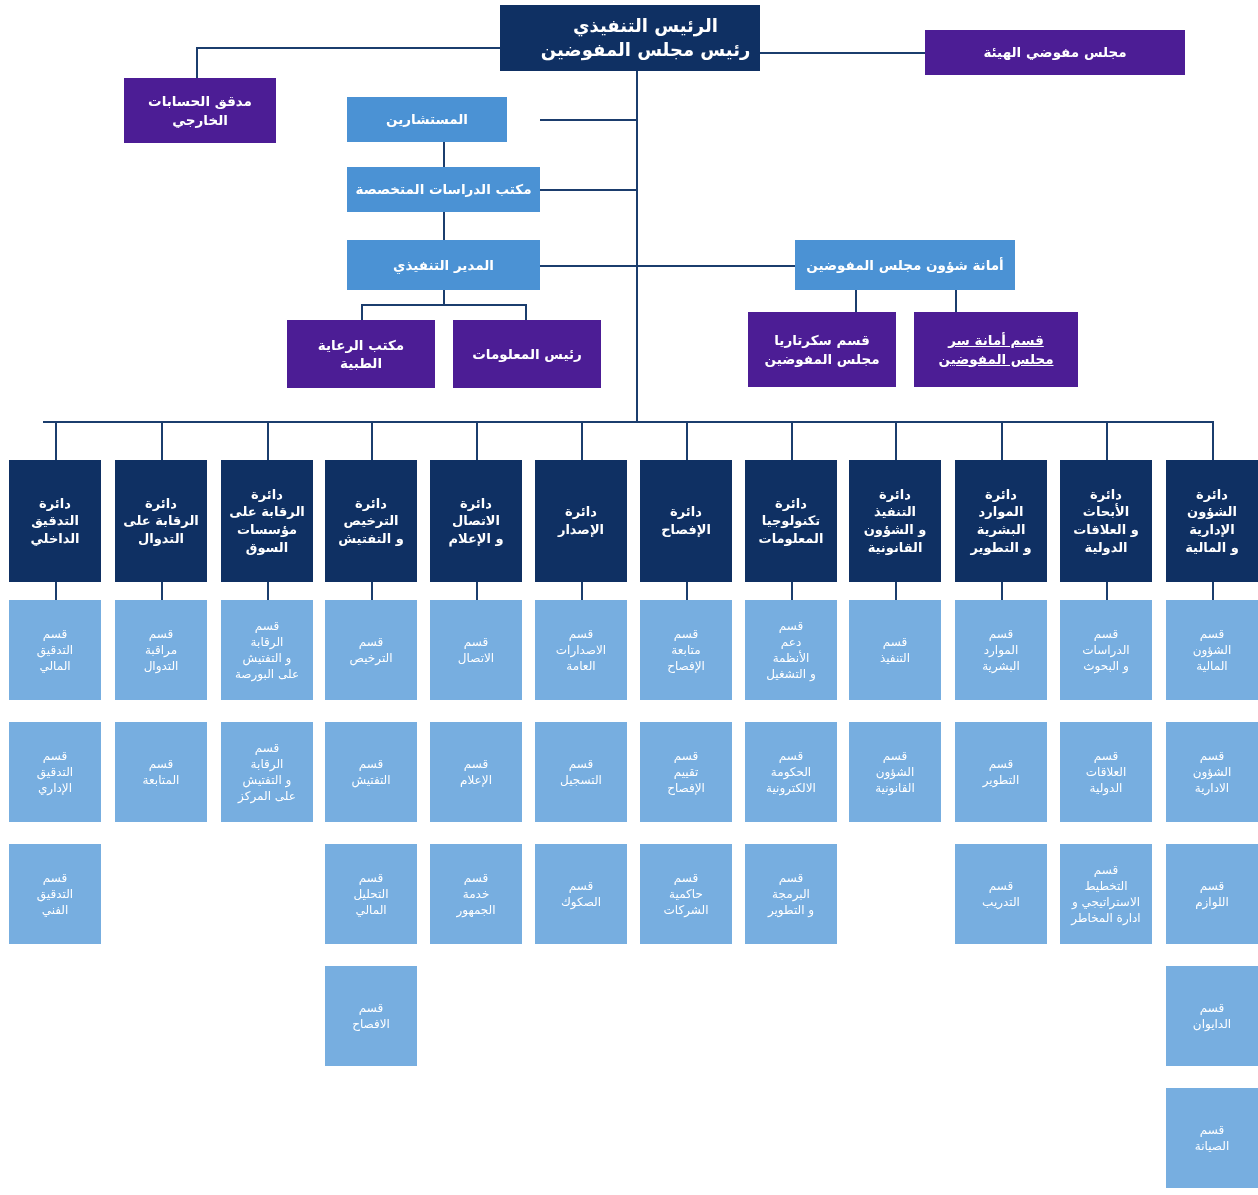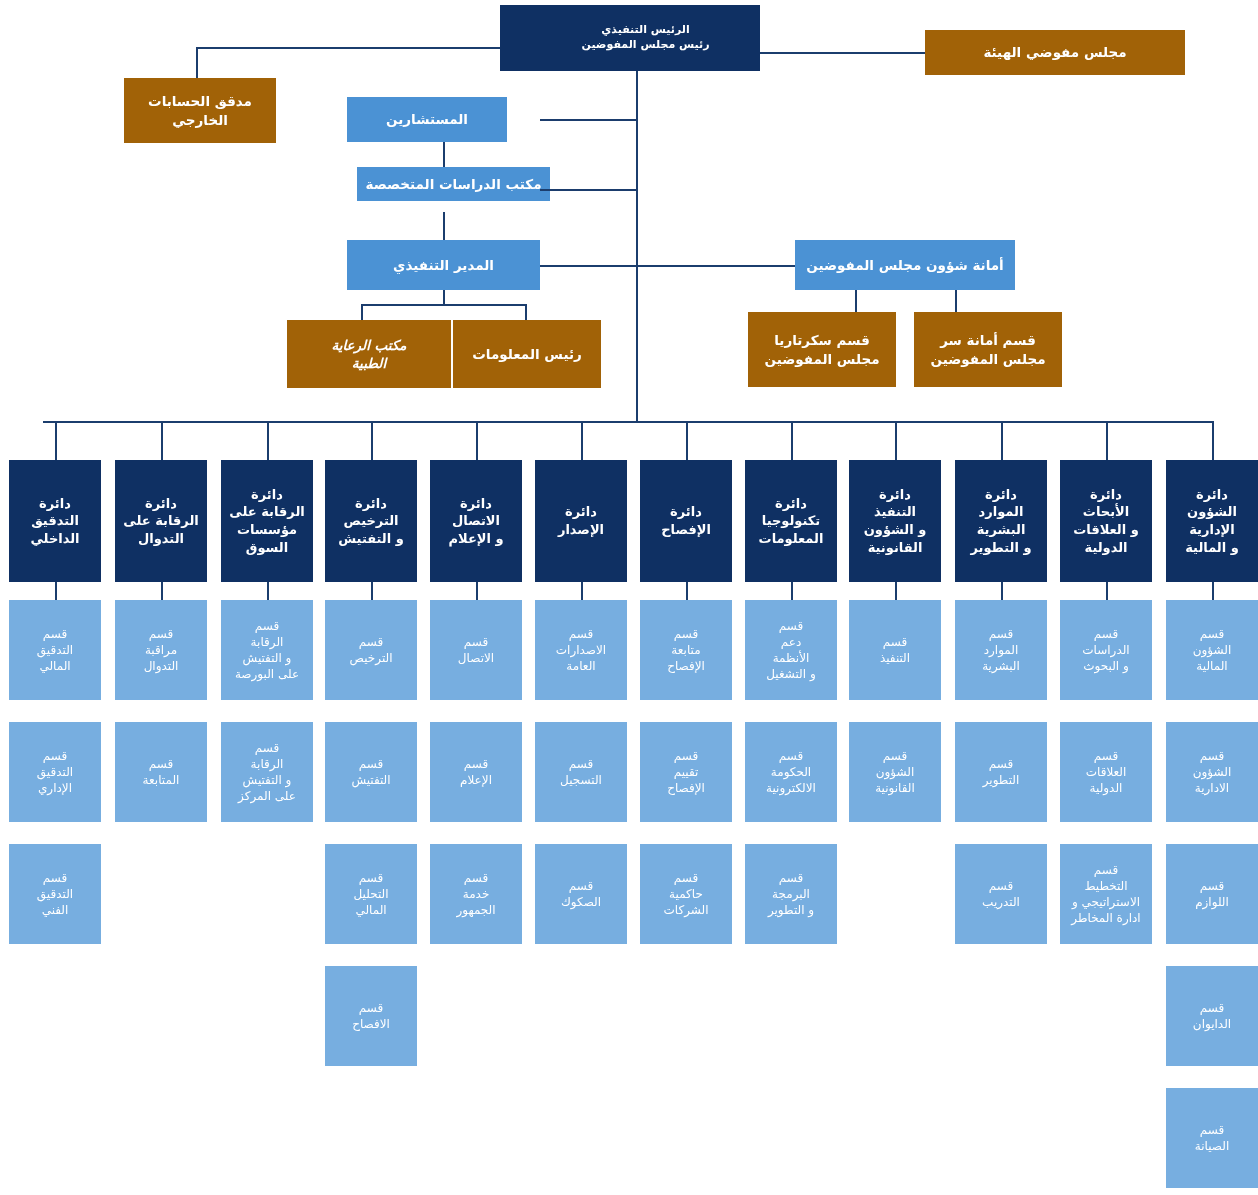--- a/index.html
+++ b/index.html
@@ -9,24 +9,24 @@
     width:1258px;height:1195px;position:relative;overflow:hidden;
   }
   #chart{position:absolute;left:0;top:0;width:1258px;height:1195px;}
   .node{
     position:absolute;display:flex;align-items:center;justify-content:center;
     text-align:center;color:#ffffff;font-weight:bold;line-height:1.35;
     box-sizing:border-box;padding:4px 5px;direction:rtl;
     white-space:pre-line;
   }
   .navy{background:#0f3063;}
-  .gold{background:#a16207;}
+  .gold{background:#4c1d95;}
   .blue{background:#4b92d4;}
   .light{background:#77aee0;font-weight:normal;}
-  .lvl-ceo{font-size:11px;padding-left:36px;}
+  .lvl-ceo{font-size:18px;padding-left:36px;}
   .lvl-staff{font-size:13.5px;}
   .lvl-gold{font-size:13.5px;}
   .lvl-dept{font-size:13px;}
   .lvl-sect{font-size:12px;}
   .conn{position:absolute;background:#1b3d6d;}
   .vline{width:1.5px;}
   .hline{height:1.5px;}
 </style>
 </head>
 <body>
@@ -35,41 +35,41 @@
     <div class="node navy lvl-ceo" style="left: 500px; top: 5px; width: 260px; height: 66px;">الرئيس التنفيذي
 رئيس مجلس المفوضين</div>
     <div class="node gold lvl-gold" style="left: 925px; top: 30px; width: 260px; height: 45px;">مجلس مفوضي الهيئة</div>
     <div class="node gold lvl-gold" style="left: 124px; top: 78px; width: 152px; height: 65px;">مدقق الحسابات
 الخارجي</div>
     <div class="conn hline" style="left: 760px; top: 52px; width: 165px;"></div>
     <div class="conn hline" style="left: 196px; top: 47px; width: 304px;"></div>
     <div class="conn vline" style="left: 196px; top: 47px; height: 31px;"></div>
     <div class="conn vline" style="left: 636px; top: 71px; height: 350px;"></div>
     <div class="node blue lvl-staff" style="left: 347px; top: 97px; width: 160px; height: 45px;">المستشارين</div>
-    <div class="node blue lvl-staff" style="left: 357px; top: 167px; width: 193px; height: 34px;">مكتب الدراسات المتخصصة</div>
+    <div class="node blue lvl-staff" style="left: 347px; top: 167px; width: 193px; height: 45px;">مكتب الدراسات المتخصصة</div>
     <div class="node blue lvl-staff" style="left: 347px; top: 240px; width: 193px; height: 50px;">المدير التنفيذي</div>
     <div class="conn hline" style="left: 540px; top: 119px; width: 96px;"></div>
     <div class="conn hline" style="left: 540px; top: 189px; width: 96px;"></div>
     <div class="conn hline" style="left: 540px; top: 265px; width: 96px;"></div>
     <div class="conn vline" style="left: 443px; top: 142px; height: 25px;"></div>
     <div class="conn vline" style="left: 443px; top: 212px; height: 28px;"></div>
     <div class="conn vline" style="left: 443px; top: 290px; height: 14px;"></div>
     <div class="conn hline" style="left: 361px; top: 304px; width: 165px;"></div>
     <div class="conn vline" style="left: 361px; top: 304px; height: 18px;"></div>
     <div class="conn vline" style="left: 525px; top: 304px; height: 18px;"></div>
-    <div class="node gold lvl-gold" style="left: 287px; top: 320px; width: 164px; height: 68px; font-style: italic;">مكتب الرعاية
+    <div class="node gold lvl-gold" style="left: 287px; top: 320px; width: 148px; height: 68px;">مكتب الرعاية
 الطبية</div>
     <div class="node gold lvl-gold" style="left: 453px; top: 320px; width: 148px; height: 68px;">رئيس المعلومات</div>
     <div class="node blue lvl-staff" style="left: 795px; top: 240px; width: 220px; height: 50px;">أمانة شؤون مجلس المفوضين</div>
     <div class="conn hline" style="left: 636px; top: 265px; width: 159px;"></div>
     <div class="conn vline" style="left: 855px; top: 290px; height: 22px;"></div>
     <div class="conn vline" style="left: 955px; top: 290px; height: 22px;"></div>
     <div class="node gold lvl-gold" style="left: 748px; top: 312px; width: 148px; height: 75px;">قسم سكرتاريا
 مجلس المفوضين</div>
-    <div class="node gold lvl-gold" style="left: 914px; top: 312px; width: 148px; height: 75px;">قسم أمانة سر
+    <div class="node gold lvl-gold" style="left: 914px; top: 312px; width: 164px; height: 75px; text-decoration: underline;">قسم أمانة سر
 مجلس المفوضين</div>
     <div class="conn hline" style="left: 43px; top: 421px; width: 1170px;"></div>
     <div class="conn vline" style="left: 55px; top: 421px; height: 39px;"></div>
     <div class="node navy lvl-dept" style="left: 9px; top: 460px; width: 92px; height: 122px;">دائرة
 التدقيق
 الداخلي</div>
     <div class="conn vline" style="left: 55px; top: 582px; height: 18px;"></div>
     <div class="node light lvl-sect" style="left: 9px; top: 600px; width: 92px; height: 100px;">قسم
 التدقيق
 المالي</div>

